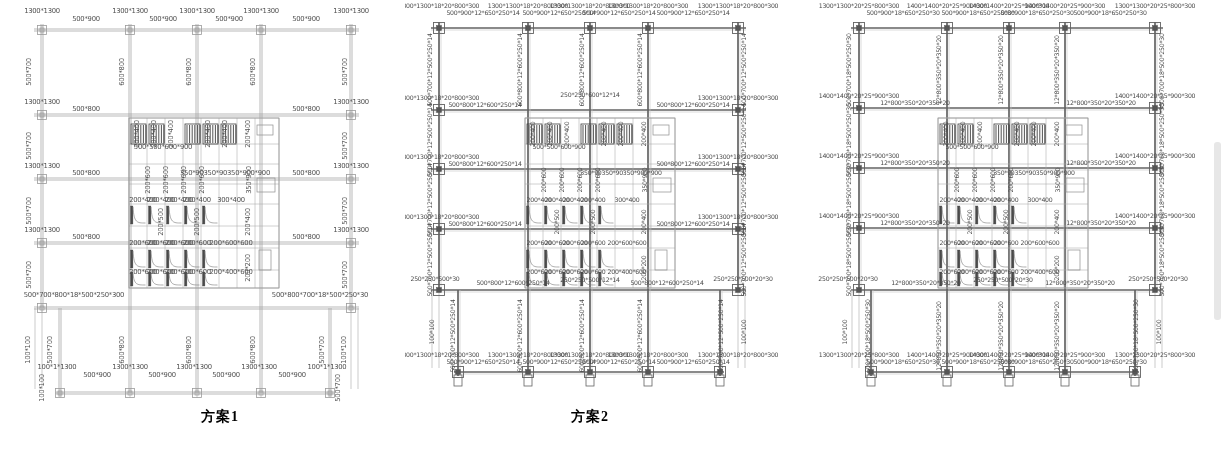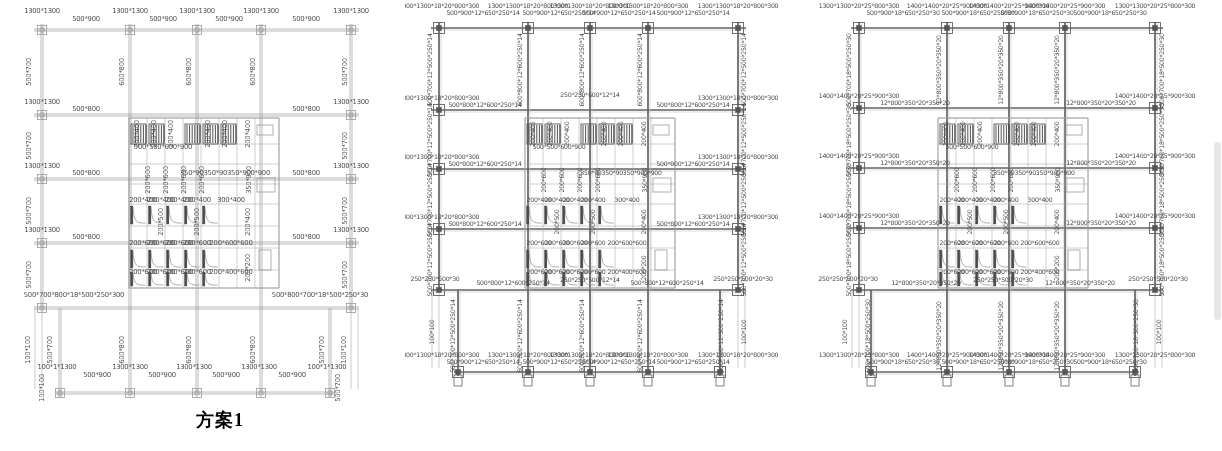--- a/index.html
+++ b/index.html
@@ -7,21 +7,21 @@
     width:1222px;height:451px;position:relative;overflow:hidden;
     background:#ffffff;
     font-family:"DejaVu Sans", sans-serif;
   }
   .stage{position:absolute;left:0;top:0;width:1222px;height:451px;}
   .panel{position:absolute;top:0;height:451px;}
   .panel svg{position:absolute;left:0;top:0;}
   .caption{
     position:absolute;top:408px;width:200px;text-align:center;
     font-family:"Liberation Serif","DejaVu Serif",serif;
-    font-weight:bold;font-size:18px;color:#000;letter-spacing:1px;
+    font-weight:bold;font-size:14px;color:#000;letter-spacing:1px;
   }
   .edge-strip{position:absolute;border-radius:3px;}
 </style>
 </head>
 <body style="background: rgb(255, 255, 255);">
 
 <div class="stage">
   <div class="panel" id="panel-0" style="left: 2px; width: 404px;">
       <svg viewBox="0 0 404 410" width="404" height="410">
         <line x1="32" y1="29" x2="357" y2="29" stroke="#9b9b9b" stroke-width="0.7"></line>
@@ -540,20 +540,21 @@
         <text x="34" y="357" text-anchor="middle" fill="#4a4a4a" font-size="6.2" letter-spacing="-0.25">1300*1300*18*20*800*300</text>
         <text x="123" y="357" text-anchor="middle" fill="#4a4a4a" font-size="6.2" letter-spacing="-0.25">1300*1300*18*20*800*300</text>
         <text x="185" y="357" text-anchor="middle" fill="#4a4a4a" font-size="6.2" letter-spacing="-0.25">1300*1300*18*20*800*300</text>
         <text x="243" y="357" text-anchor="middle" fill="#4a4a4a" font-size="6.2" letter-spacing="-0.25">1300*1300*18*20*800*300</text>
         <text x="333" y="357" text-anchor="middle" fill="#4a4a4a" font-size="6.2" letter-spacing="-0.25">1300*1300*18*20*800*300</text>
         <text x="78" y="364" text-anchor="middle" fill="#4a4a4a" font-size="6.2" letter-spacing="-0.25">500*900*12*650*250*14</text>
         <text x="154" y="364" text-anchor="middle" fill="#4a4a4a" font-size="6.2" letter-spacing="-0.25">500*900*12*650*250*14</text>
         <text x="214" y="364" text-anchor="middle" fill="#4a4a4a" font-size="6.2" letter-spacing="-0.25">500*900*12*650*250*14</text>
         <text x="288" y="364" text-anchor="middle" fill="#4a4a4a" font-size="6.2" letter-spacing="-0.25">500*900*12*650*250*14</text>
       </svg>
+    <div class="caption" style="left: 85px;">方案2</div>
   </div>
   <div class="panel" id="panel-2" style="left: 818px; width: 404px;">
       <svg viewBox="0 0 404 410" width="404" height="410">
         <line x1="33" y1="28" x2="345" y2="28" stroke="#636363" stroke-width="1.7"></line>
         <line x1="33" y1="30" x2="345" y2="30" stroke="#c4c4c4" stroke-width="0.6"></line>
         <line x1="33" y1="108" x2="345" y2="108" stroke="#636363" stroke-width="1.7"></line>
         <line x1="33" y1="110" x2="345" y2="110" stroke="#c4c4c4" stroke-width="0.6"></line>
         <line x1="33" y1="168" x2="345" y2="168" stroke="#636363" stroke-width="1.7"></line>
         <line x1="33" y1="170" x2="345" y2="170" stroke="#c4c4c4" stroke-width="0.6"></line>
         <line x1="33" y1="228" x2="345" y2="228" stroke="#636363" stroke-width="1.7"></line>

